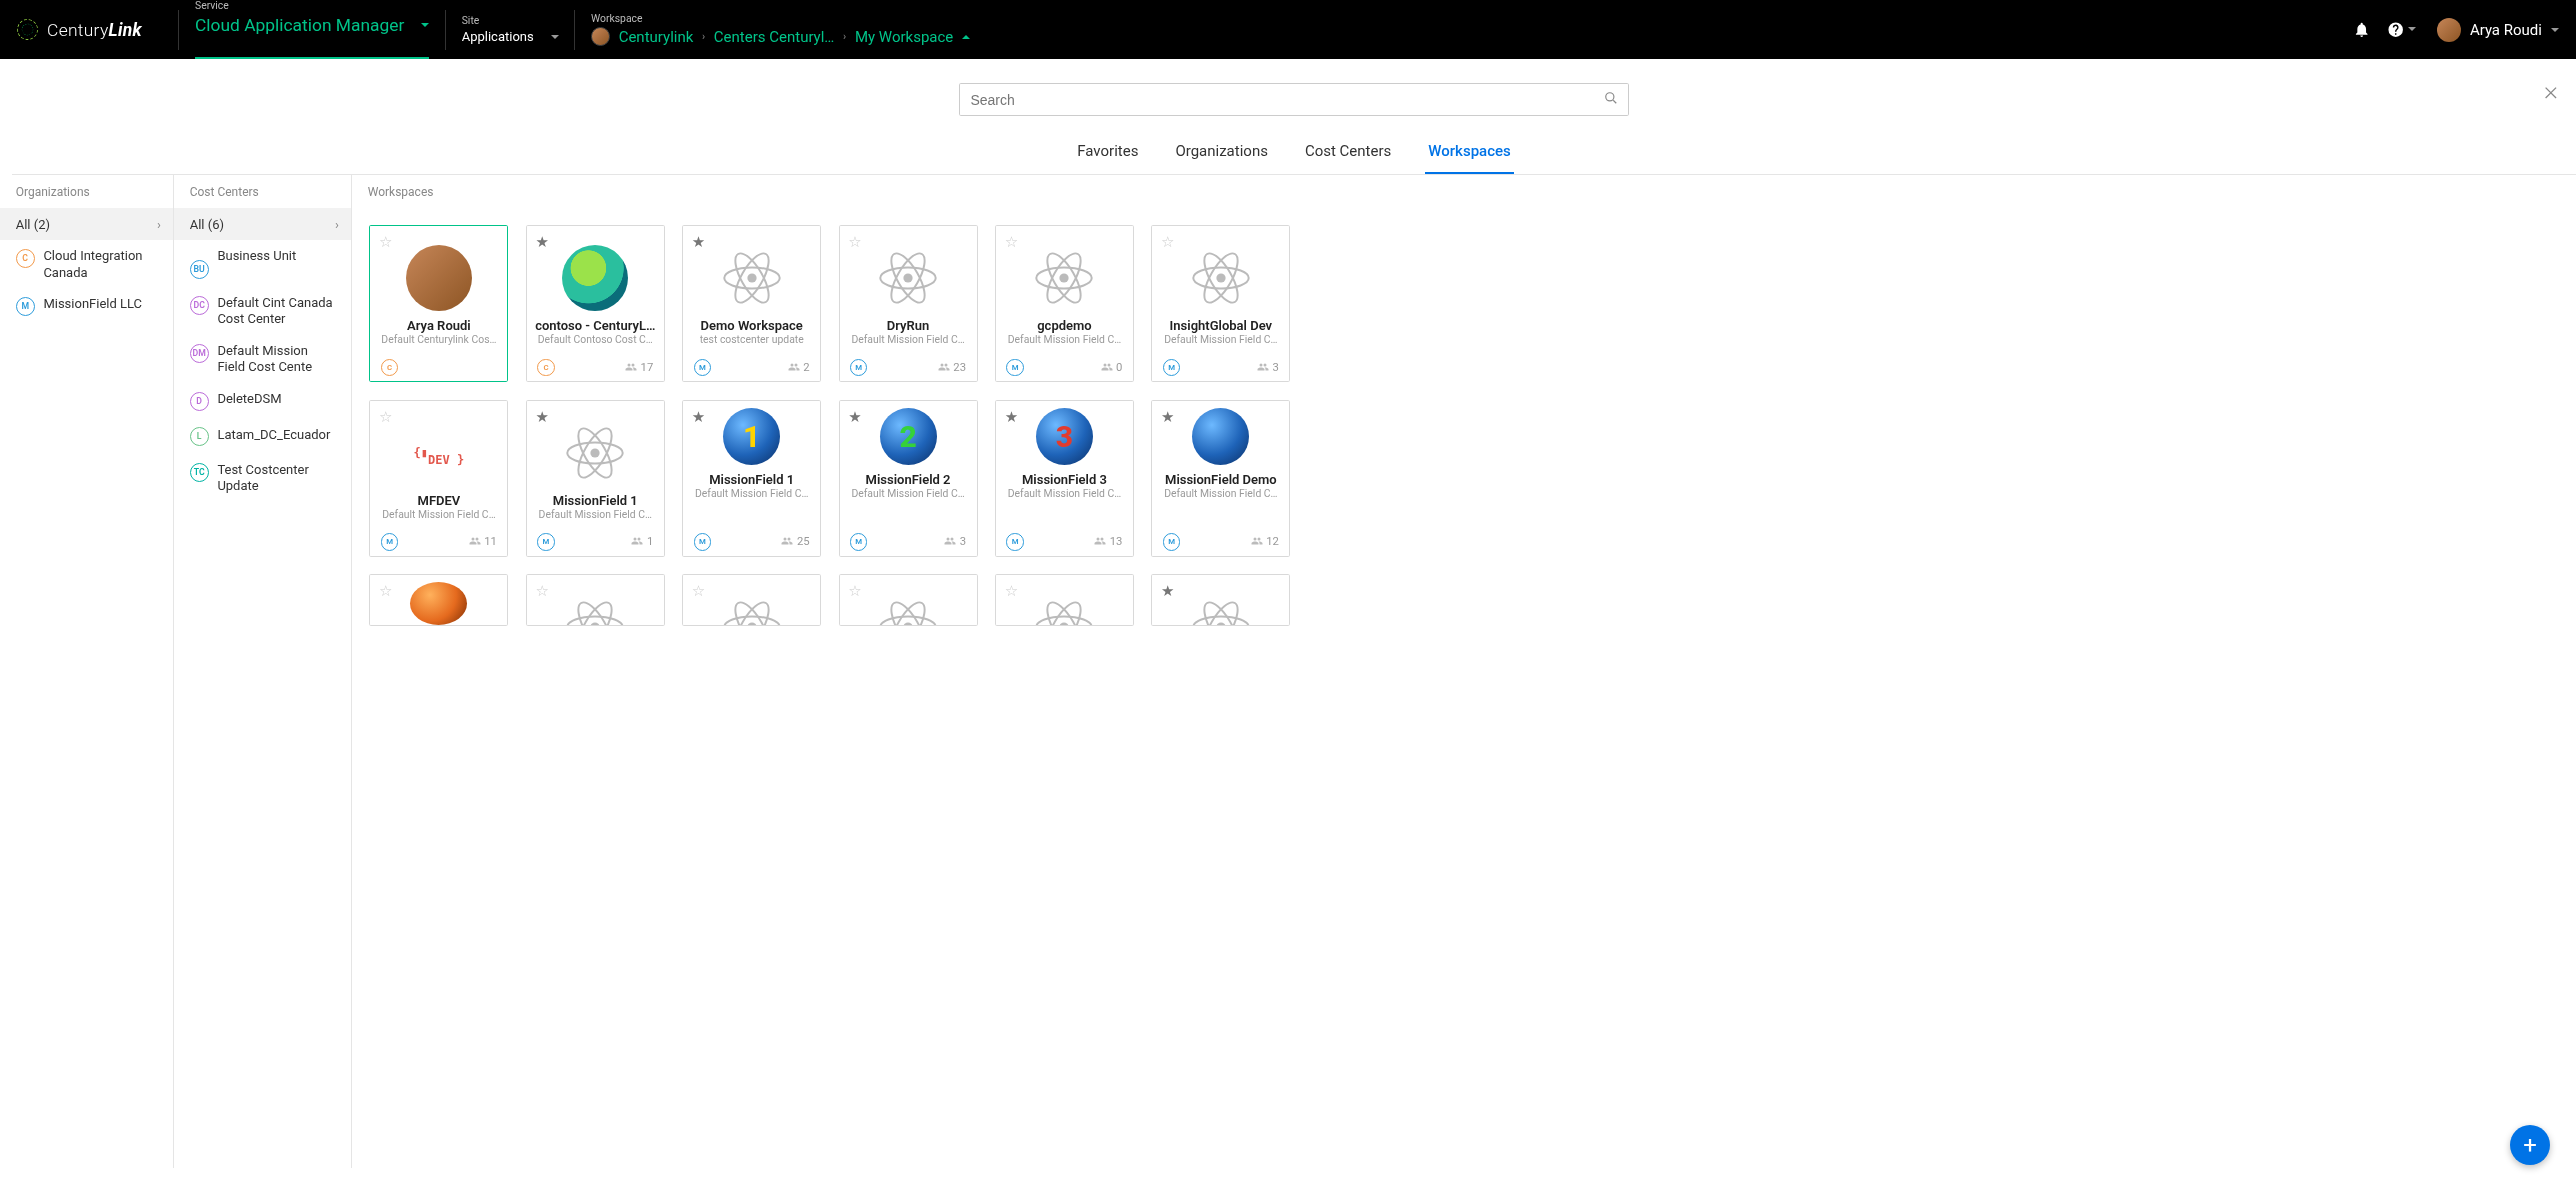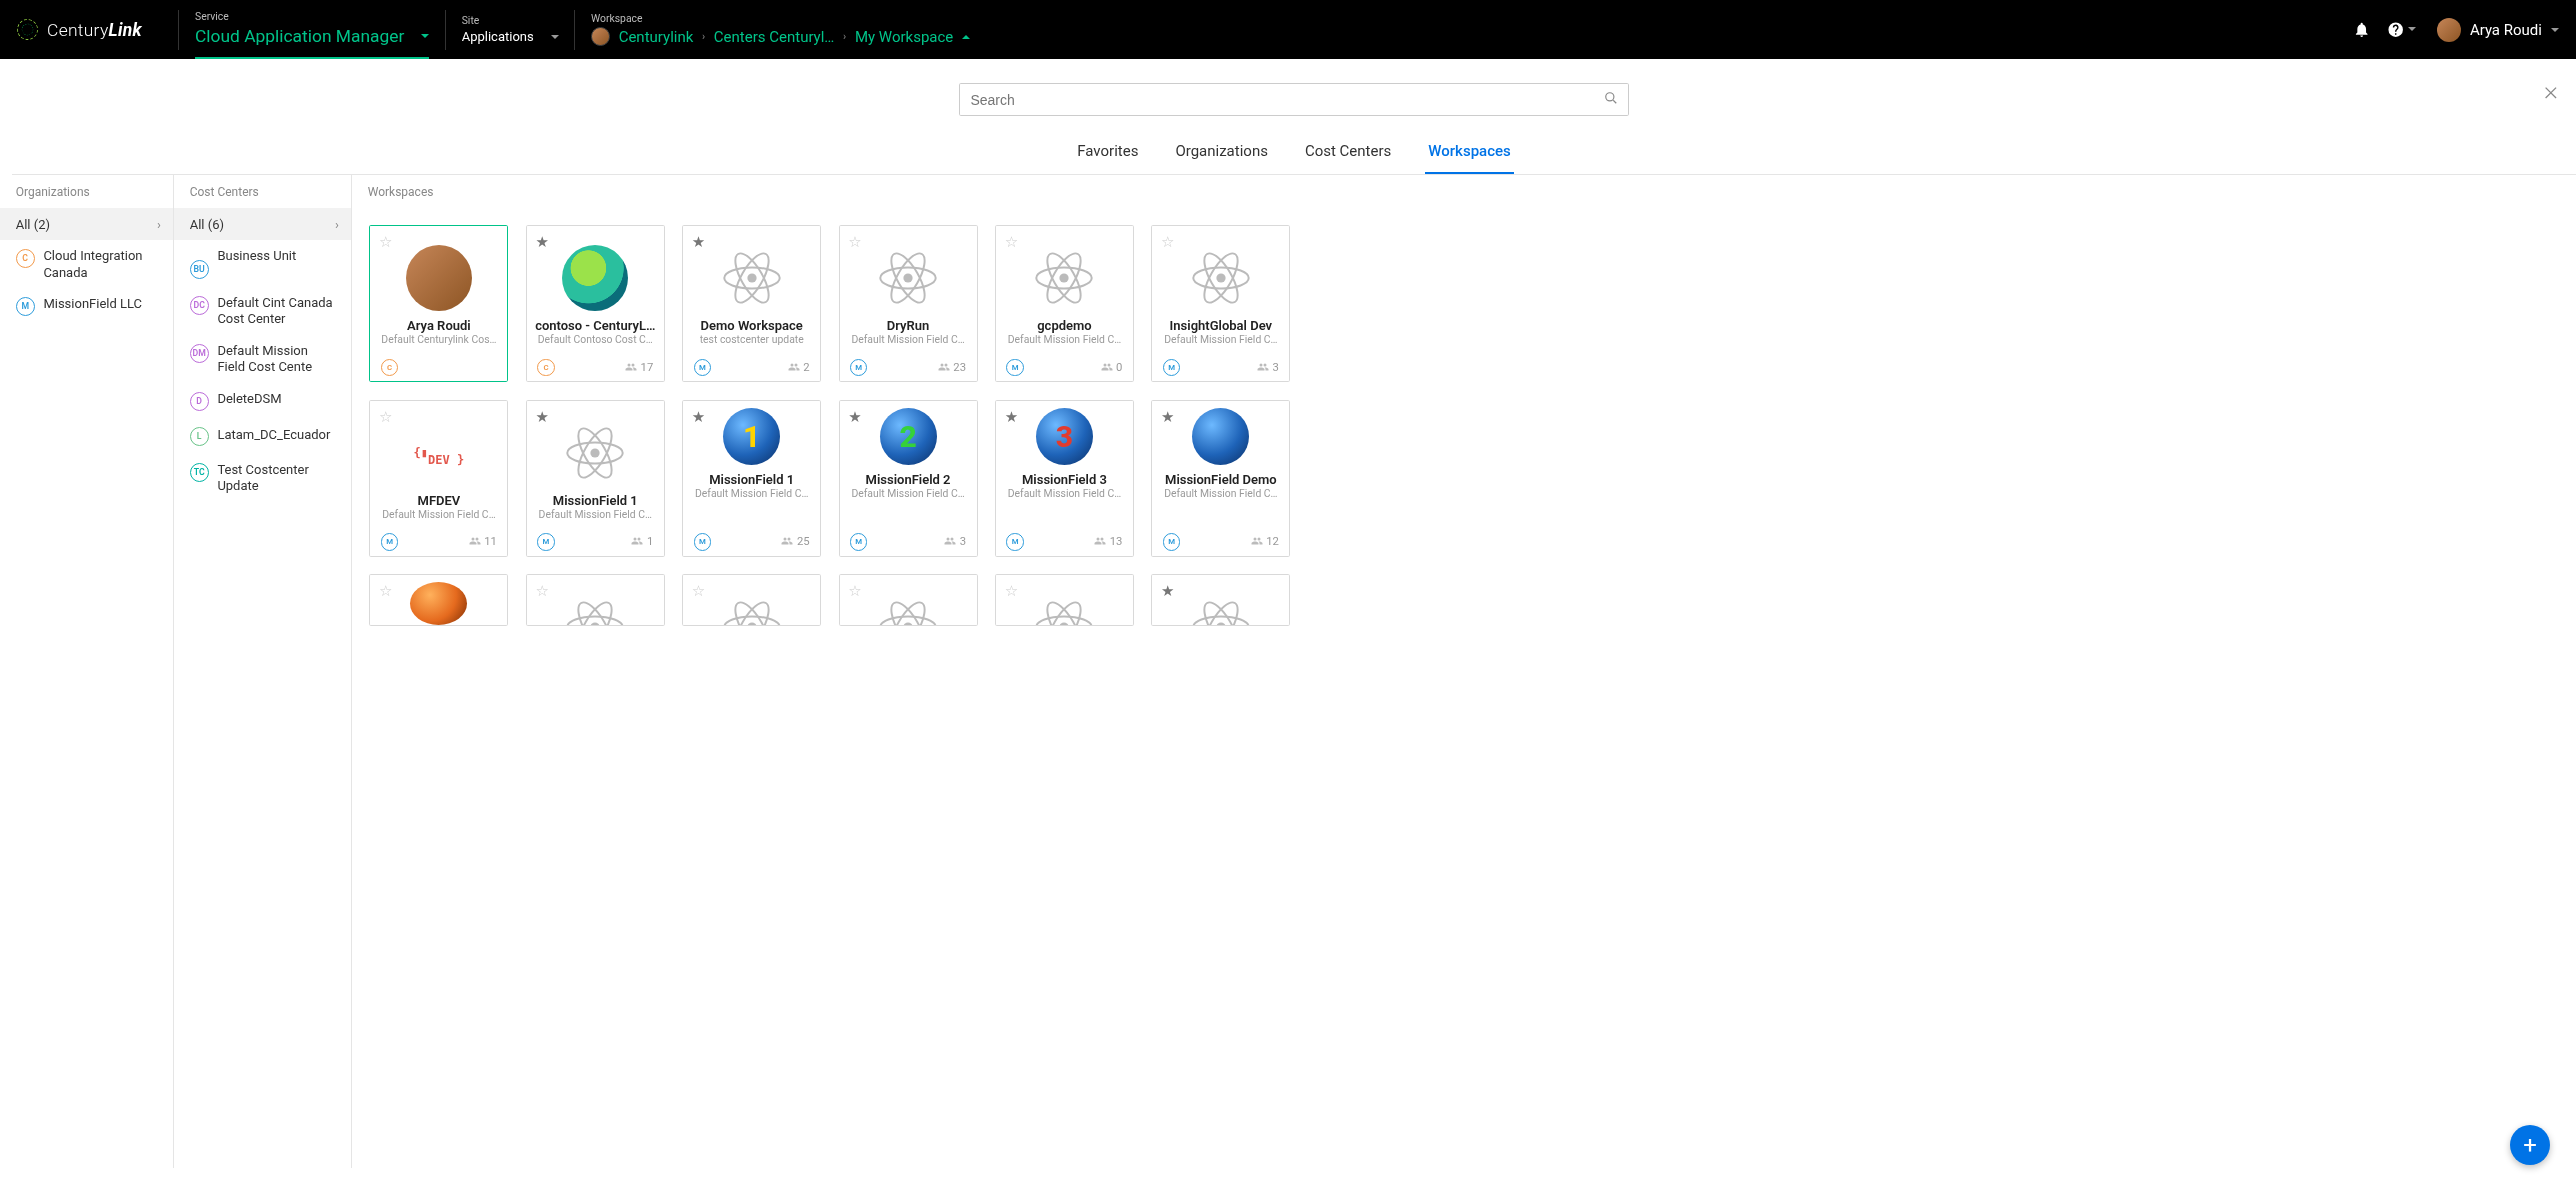--- a/index.html
+++ b/index.html
@@ -16,21 +16,21 @@
   .vsep { width:0.9px; height:40px; background:#333; margin:0 15.7px; }
   .sel-block { display:flex; flex-direction:column; justify-content:center; min-width:0; }
   .sel-label { font-size:10.4px; color:#bbb; line-height:1.1; }
   .sel-row   { display:flex; align-items:center; gap:17px; margin-top:3.5px; }
   .sel-green { color:#00c389; font-size:17.4px; font-weight:400; }
   .sel-white { color:#fff;    font-size:13px; font-weight:400; }
   .caret { width:0; height:0; border-left:4.3px solid transparent; border-right:4.3px solid transparent; }
   .caret.down-g { border-top:4.3px solid #00c389; }
   .caret.up-g   { border-bottom:4.3px solid #00c389; }
   .caret.down-w { border-top:4.3px solid #999; }
-  .green-underline { border-bottom:2.6px solid #00c389; height:59px; display:flex; align-items:center; }
+  .green-underline { border-bottom:2.6px solid #00c389; height:59px; display:flex; align-items:flex-start; }
   .breadcrumb { display:flex; align-items:center; gap:8.7px; margin-top:3.5px; }
   .bc-link { color:#00c389; font-size:15px; white-space:nowrap; }
   .bc-chevron { color:#888; font-size:10.4px; }
   .avatar-sm { width:19px; height:19px; border-radius:50%; background:linear-gradient(135deg,#c68658,#8d5524); flex:none; border:0.9px solid #444; }
   .spacer { flex:1; }
   .icon-btn { color:#fff; font-size:17.4px; margin-left:17.4px; display:flex; align-items:center; gap:3.5px; cursor:pointer; }
   .user-chip { display:flex; align-items:center; gap:8.7px; margin-left:21px; color:#fff; font-size:15px; cursor:pointer; }
   .avatar-md { width:24px; height:24px; border-radius:50%; background:linear-gradient(135deg,#c68658,#8d5524); }
   
   .strip { padding:24px 0 0 12px; text-align:center; position:relative; }

